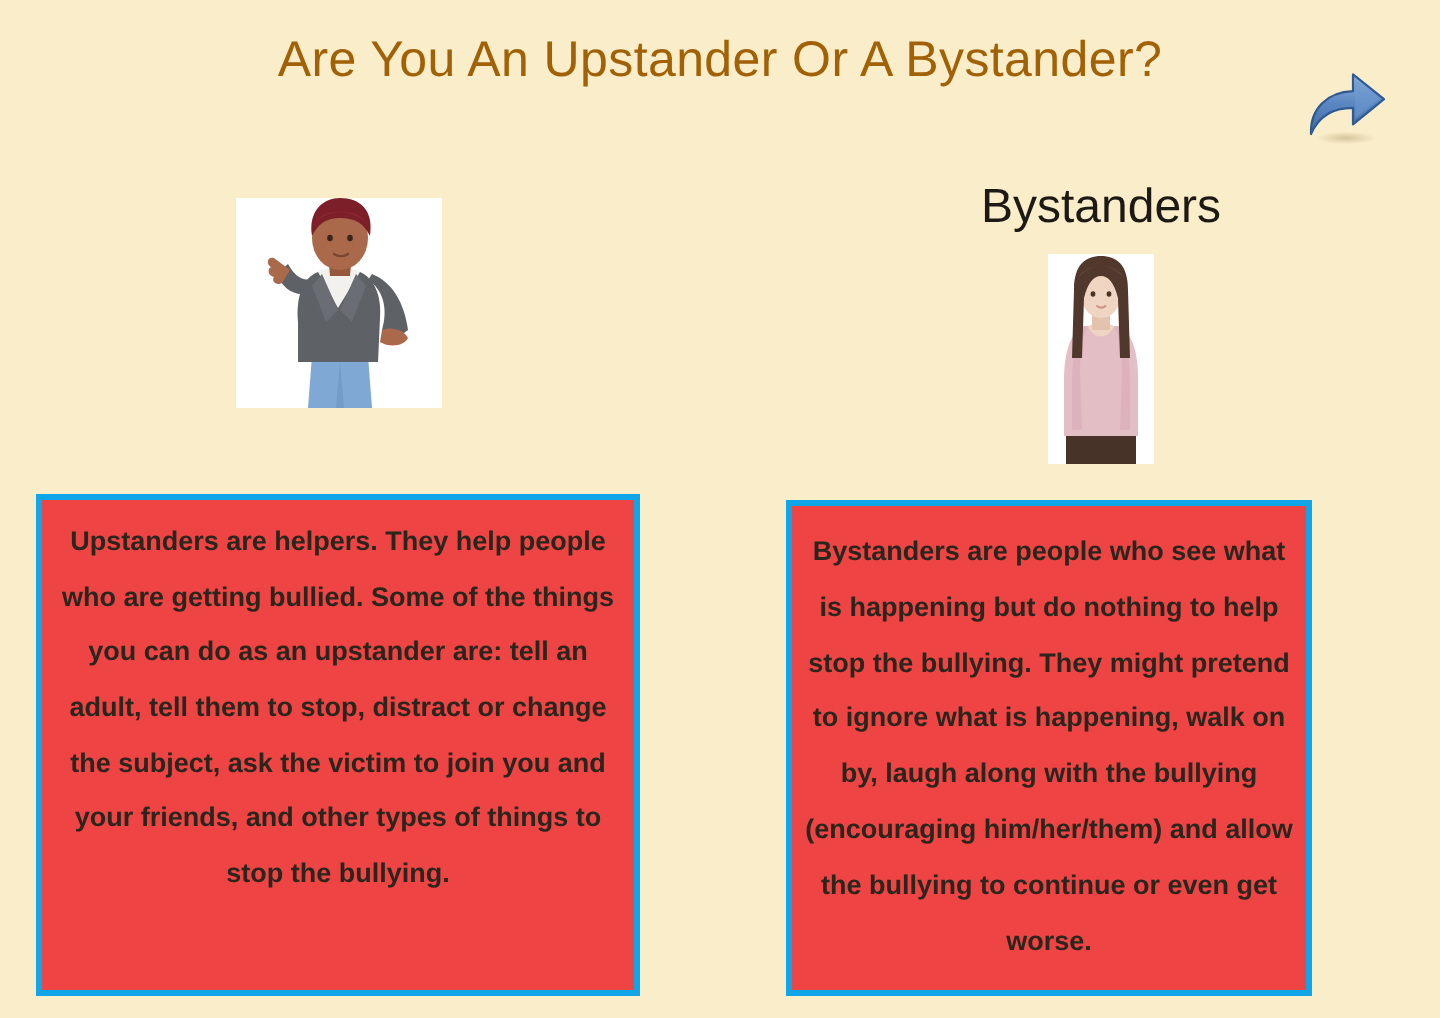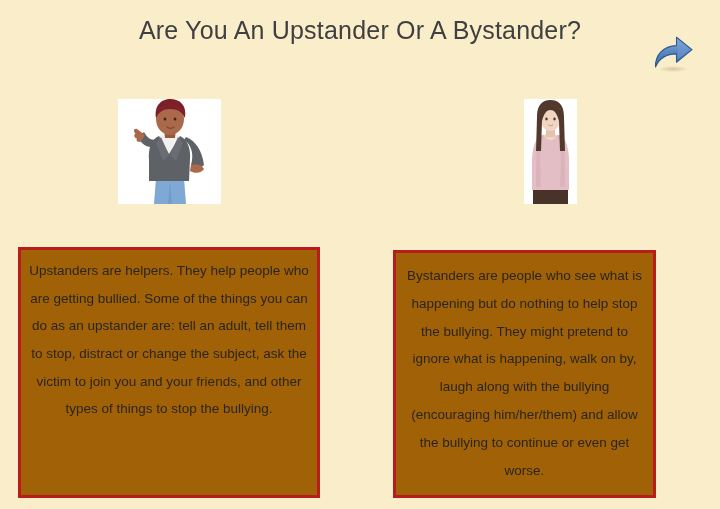--- a/index.html
+++ b/index.html
@@ -17,21 +17,21 @@
 
   
   .page-title {
     position: absolute;
     top: 16px;
     left: 0;
     width: 720px;
     text-align: center;
     font-size: 25px;
     font-weight: 400;
-    color: #404040;
+    color: #a16207;
     letter-spacing: 0.2px;
     white-space: nowrap;
   }
 
   
   .share-icon {
     position: absolute;
     top: 30px;
     left: 651px;
     width: 44px;
@@ -63,23 +63,24 @@
     position: relative;
     overflow: hidden;
   }
   .photo-left  { width: 103px; height: 105px; }
   .photo-right { width: 53px;  height: 105px; }
   .photo-frame svg { display: block; }
 
   
   .text-box {
     position: absolute;
-    border: 3px solid #b91c1c;
-    background: #a16207;
+    border: 3px solid #0ea5e9;
+    background: #ef4444;
     box-sizing: border-box;
+    font-weight: bold;
   }
   .box-left {
     left: 18px;
     top: 247px;
     width: 302px;
     height: 251px;
   }
   .box-right {
     left: 393px;
     top: 250px;
@@ -155,20 +156,21 @@
       <path d="M49 28 C51 29.5, 54 29.5, 56 28" stroke="#7a4430" stroke-width="1.1" fill="none" stroke-linecap="round"></path>
     </svg>
   </div>
 </div>
 
 <div class="text-box box-left">
   <p class="box-body">Upstanders are helpers.  They help people who are getting bullied.  Some of the things you can do as an upstander are: tell an adult, tell them to stop, distract or change the subject, ask the victim to join you and your friends, and other types of things to stop the bullying.</p>
 </div>
 
 <div class="column column-right">
+  <div class="column-heading">Bystanders</div>
 
   <div class="photo-frame photo-right">
     <svg viewBox="0 0 53 105" width="53" height="105" aria-hidden="true">
       <rect x="0" y="0" width="53" height="105" fill="#ffffff"></rect>
 
       <rect x="9" y="90" width="35" height="15" fill="#473327"></rect>
 
       <path d="M18 36 C11 39, 8 50, 8 63 L8 91 L45 91 L45 62 C45 49, 42 39, 35 36 Z" fill="#e3bec5"></path>
       <path d="M18 36 C14 41, 12 52, 12 64 L12 88 L17 88 L16 60 C16 48, 17 41, 20 37 Z" fill="#d9aeb7" opacity="0.65"></path>
       <path d="M35 36 C39 41, 41 52, 41 64 L41 88 L36 88 L37 60 C37 48, 36 41, 33 37 Z" fill="#d9aeb7" opacity="0.65"></path>

